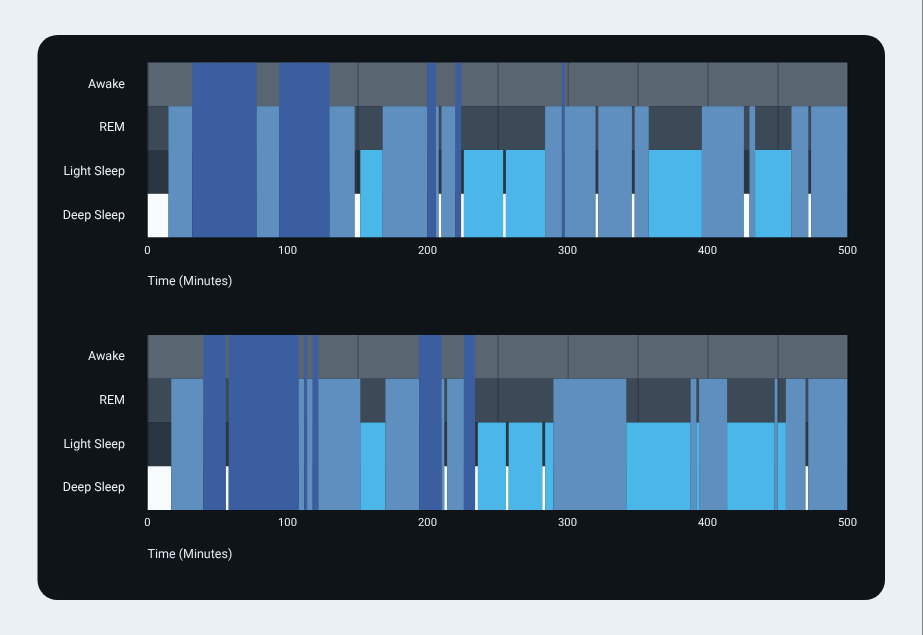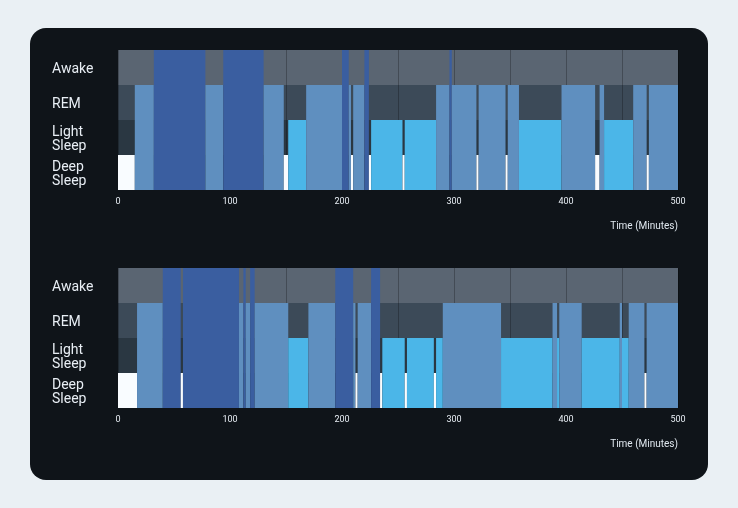--- a/index.html
+++ b/index.html
@@ -47,24 +47,25 @@
   .vgrid { position: absolute; top: 0; bottom: 0; border-left: 1px solid rgba(0,0,0,0.25); }
   .ylabels {
     position: absolute;
     left: 0;
     top: 2px;
     width: 60px;
     height: 140px;
   }
   .ylabel {
     position: absolute;
-    right: 0;
+    right: 12px;
     width: 60px;
+    text-align: right;
     color: #e8eef4;
-    font-size: 14px;
+    font-size: 10px;
     line-height: 1;
     transform: translateY(-50%);
   }
   .xaxis {
     position: absolute;
     left: 66px;
     right: 8px;
     top: 148px;
     height: 20px;
   }
@@ -73,21 +74,21 @@
     top: 0;
     transform: translateX(-50%);
     color: #e8eef4;
     font-size: 9px;
   }
   .xlabel {
     position: absolute;
     left: 66px;
     right: 8px;
     top: 172px;
-    text-align: right;
+    text-align: left;
     color: #dfe7ee;
     font-size: 10px;
   }
   svg.hyp {
     position: absolute;
     left: 0; top: 0;
     width: 100%;
     height: 100%;
   }
 </style>

